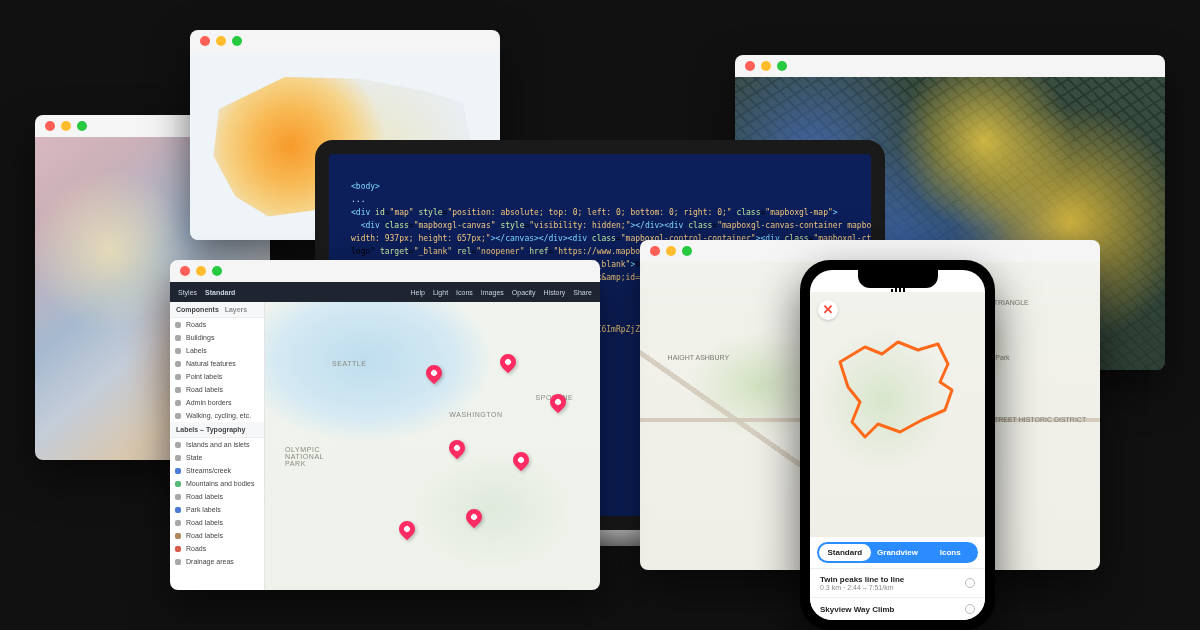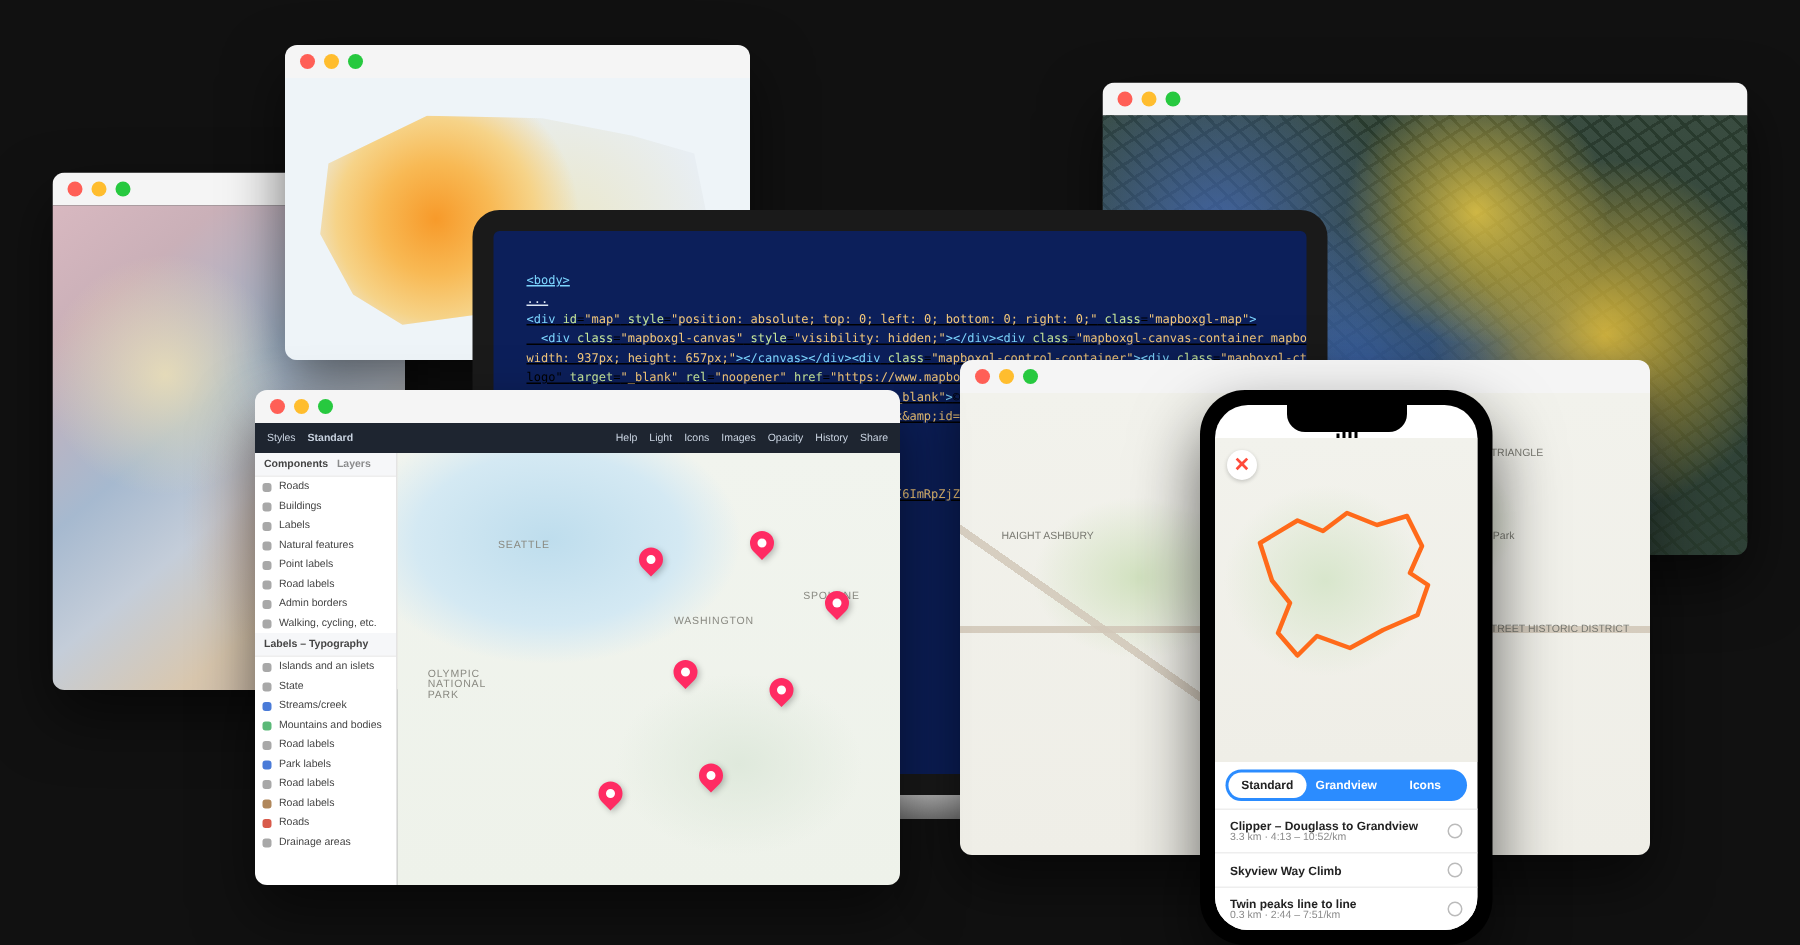--- a/index.html
+++ b/index.html
@@ -43,21 +43,21 @@
     radial-gradient(circle at 65% 72%,rgba(55,100,190,.78),transparent 30%),
     repeating-linear-gradient(46deg,#283a2d 0 2px,transparent 2px 9px),
     repeating-linear-gradient(-32deg,#2a3b2f 0 2px,transparent 2px 11px),
     linear-gradient(#394c40,#2e4036);
 }
 
 
 #laptop { left:300px; top:140px; width:600px; height:430px; position:absolute; }
 .lap-screen { width:570px; height:390px; margin:0 auto; background:#0c1f5a; border:14px solid #1a1a1a; border-radius:18px; padding:26px 22px; overflow:hidden; }
 .lap-base { width:600px; height:16px; background:linear-gradient(#b8b8b8,#7a7a7a); border-radius:0 0 14px 14px; margin:0 auto; }
-.code-line { font:8px/13px Menlo,monospace; white-space:nowrap;text-decoration:underline; }
+.code-line { font:8px/13px Menlo,monospace; white-space:nowrap; }
 .tag{color:#7dd6ff}.attr{color:#c6e69a}.val{color:#f3c77a}.kw{color:#d48fe6}.nul{color:#ff8a8a}.p{color:#dbe5f3}
 
 
 #street { left:640px; top:240px; width:460px; height:330px; }
 #street .body { width:100%; height:calc(100% - 22px);
   background:
     linear-gradient(0deg,transparent 0 48%,rgba(210,200,185,.9) 48% 49.5%,transparent 49.5%),
     linear-gradient(90deg,transparent 0 58%,rgba(210,200,185,.9) 58% 59.5%,transparent 59.5%),
     linear-gradient(35deg,transparent 0 34%,rgba(210,200,185,.85) 34% 35%,transparent 35%),
     radial-gradient(ellipse 22% 25% at 26% 40%,#d2e2c0,transparent 70%),
@@ -264,34 +264,27 @@
       </svg>
     </div>
     <div class="seg" id="seg-root">
         <button class="active">Standard</button>
         <button>Grandview</button>
         <button>Icons</button>
       </div>
     <div class="ride-list" id="ride-root">
         <div class="ride">
           <div class="t">
-            <div class="name">Clipper – Douglass to Grandview</div>
-            <div class="meta">3.3 km · 4:13 – 10:52/km</div>
+            <div class="name">Twin peaks line to line</div>
+            <div class="meta">0.3 km · 2:44 – 7:51/km</div>
           </div>
           <div class="circ"></div>
         </div>
         <div class="ride">
           <div class="t">
             <div class="name">Skyview Way Climb</div>
             <div class="meta"></div>
           </div>
           <div class="circ"></div>
         </div>
-        <div class="ride">
-          <div class="t">
-            <div class="name">Twin peaks line to line</div>
-            <div class="meta">0.3 km · 2:44 – 7:51/km</div>
-          </div>
-          <div class="circ"></div>
-        </div>
       </div>
   </div>
 </div>
 
 </body></html>

